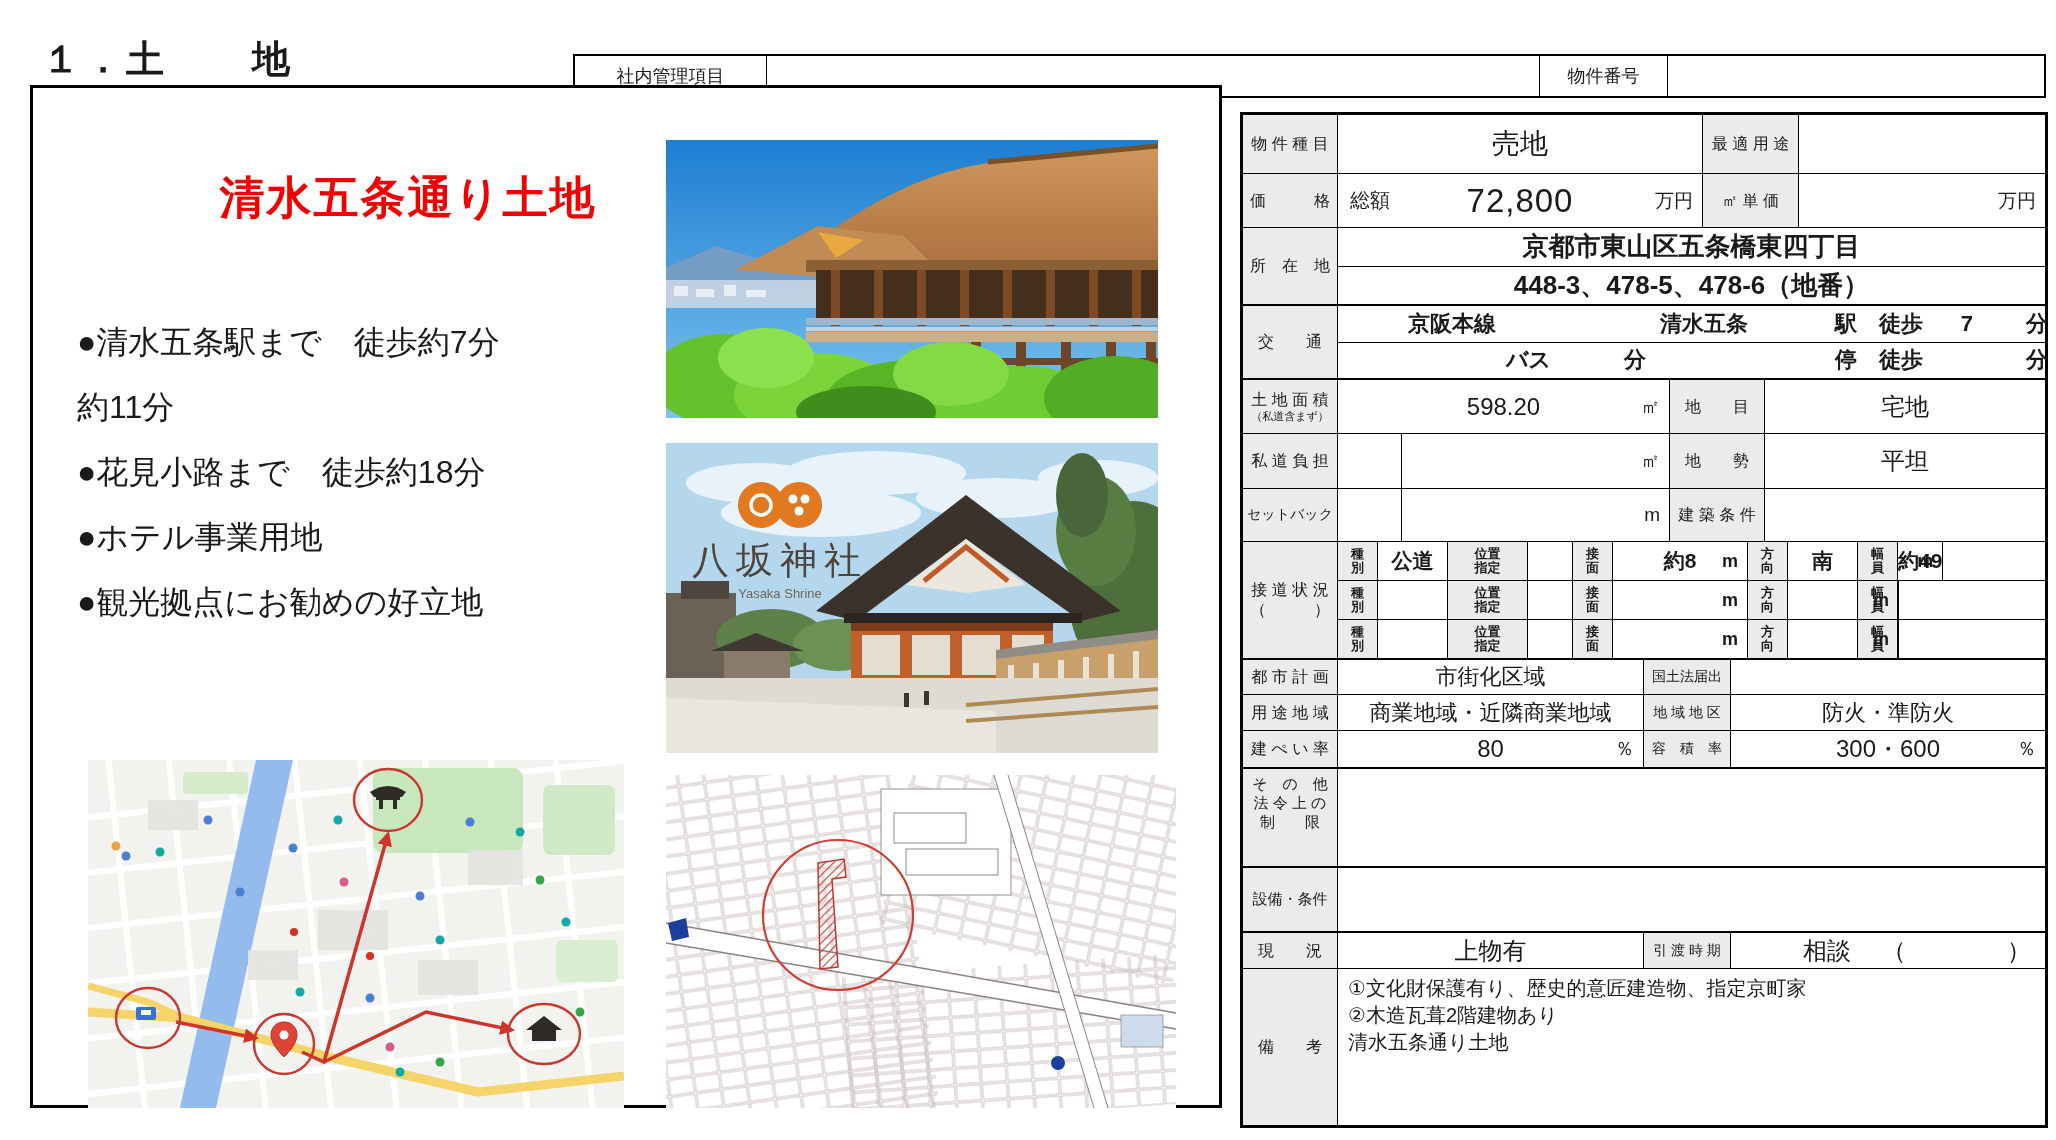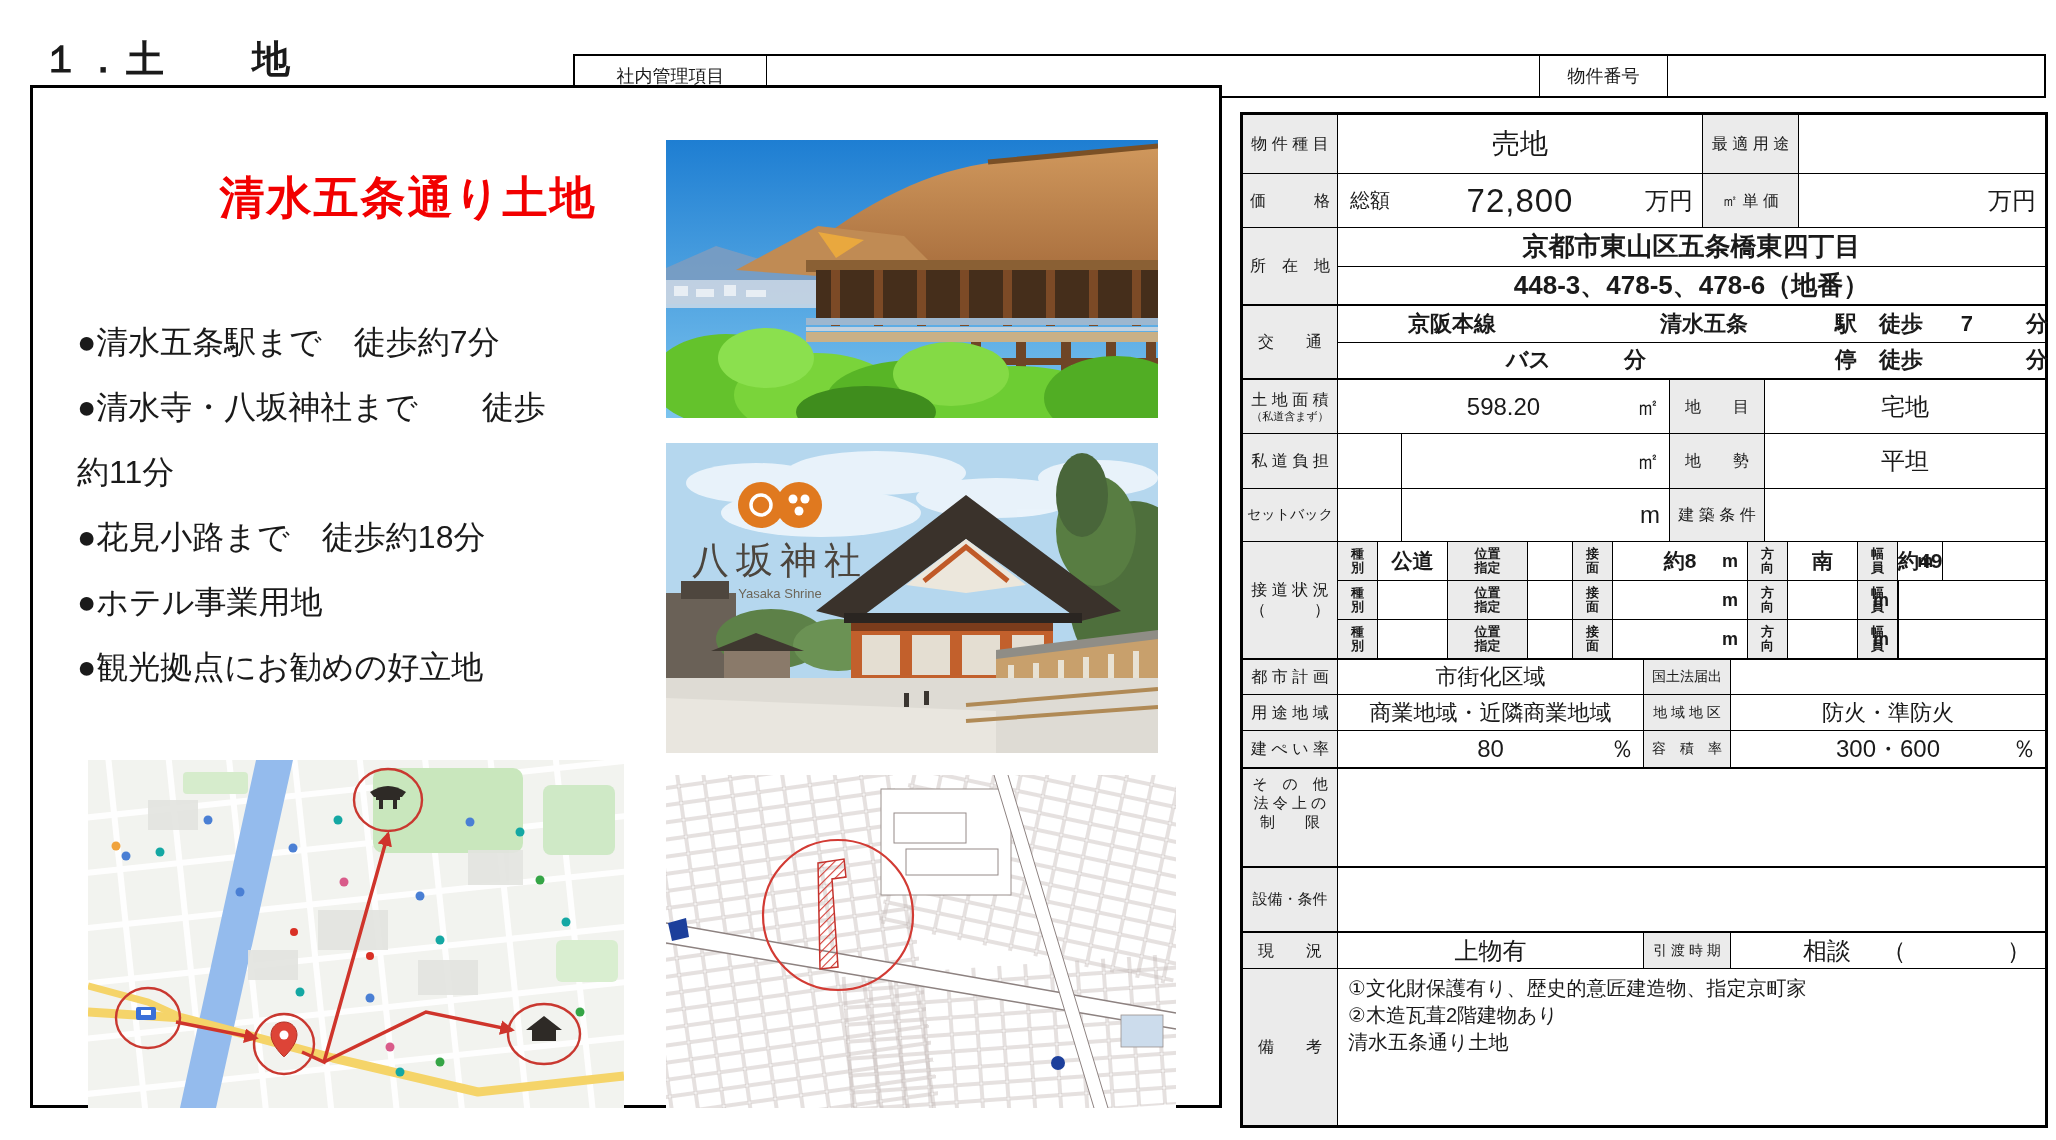--- a/index.html
+++ b/index.html
@@ -22,21 +22,21 @@
 
   
   .spec-table{position:absolute;left:1240px;top:112px;width:808px;height:1016px;border:3px solid #000;box-sizing:border-box;display:flex;flex-direction:column;background:#fff;}
   .row{display:flex;box-sizing:border-box;border-top:1px solid #000;flex:none;}
   .row:first-child{border-top:none;}
   .row.thick{border-top-width:2px;}
   .lb{background:#ebebeb;border-right:1px solid #000;box-sizing:border-box;display:flex;flex-direction:column;align-items:center;justify-content:center;font-size:16px;text-align:center;flex:none;line-height:1.25;}
   .vc{border-right:1px solid #000;box-sizing:border-box;display:flex;align-items:center;justify-content:center;font-size:24px;flex:none;position:relative;}
   .grow{flex:1 1 auto;border-right:none;}
   .w95{width:95px;}
-  .unit{position:absolute;right:9px;font-size:24px;}
+  .unit{position:absolute;right:9px;font-size:19px;}
   .pfx{position:absolute;left:12px;font-size:20px;}
   .big{font-size:33px;letter-spacing:1px;}
   .stack{flex:1 1 auto;display:flex;flex-direction:column;font-weight:bold;}
   .srow{flex:1 1 0;display:flex;align-items:center;justify-content:center;position:relative;box-sizing:border-box;}
   .srow + .srow{border-top:1px solid #000;}
   .abs{position:absolute;text-align:right;}
   .vlab{background:#ebebeb;border-right:1px solid #000;box-sizing:border-box;display:flex;align-items:center;justify-content:center;flex:none;}
   .vlab .wrap1{width:1.1em;font-size:13px;line-height:14px;word-break:break-all;text-align:center;}
   .vlab .wrap2{width:2.2em;font-size:13px;line-height:14px;word-break:break-all;text-align:center;}
   .rcell{border-right:1px solid #000;box-sizing:border-box;display:flex;align-items:center;justify-content:center;font-size:21px;flex:none;position:relative;}
@@ -60,21 +60,20 @@
     <div class="acell" style="width:773px"></div>
     <div class="acell" style="width:128px">物件番号</div>
     <div class="acell grow"></div>
   </div>
 
   <div class="flyer">
     <div class="flyer-title" style="color:#f20000">清水五条通り土地</div>
 
     <div class="flyer-lines">
       <div class="flyer-line">●清水五条駅まで　徒歩約7分</div>
-      <div class="flyer-line">●清水寺・八坂神社まで　　徒歩</div>
       <div class="flyer-line">約11分</div>
       <div class="flyer-line">●花見小路まで　徒歩約18分</div>
       <div class="flyer-line">●ホテル事業用地</div>
       <div class="flyer-line">●観光拠点にお勧めの好立地</div>
     </div>
 
     <div class="ph" style="left:633px;top:52px;width:492px;height:278px;">
       <svg width="492" height="278" viewBox="0 0 492 278">
         <defs>
           <linearGradient id="sky1" x1="0" y1="0" x2="0" y2="1">

